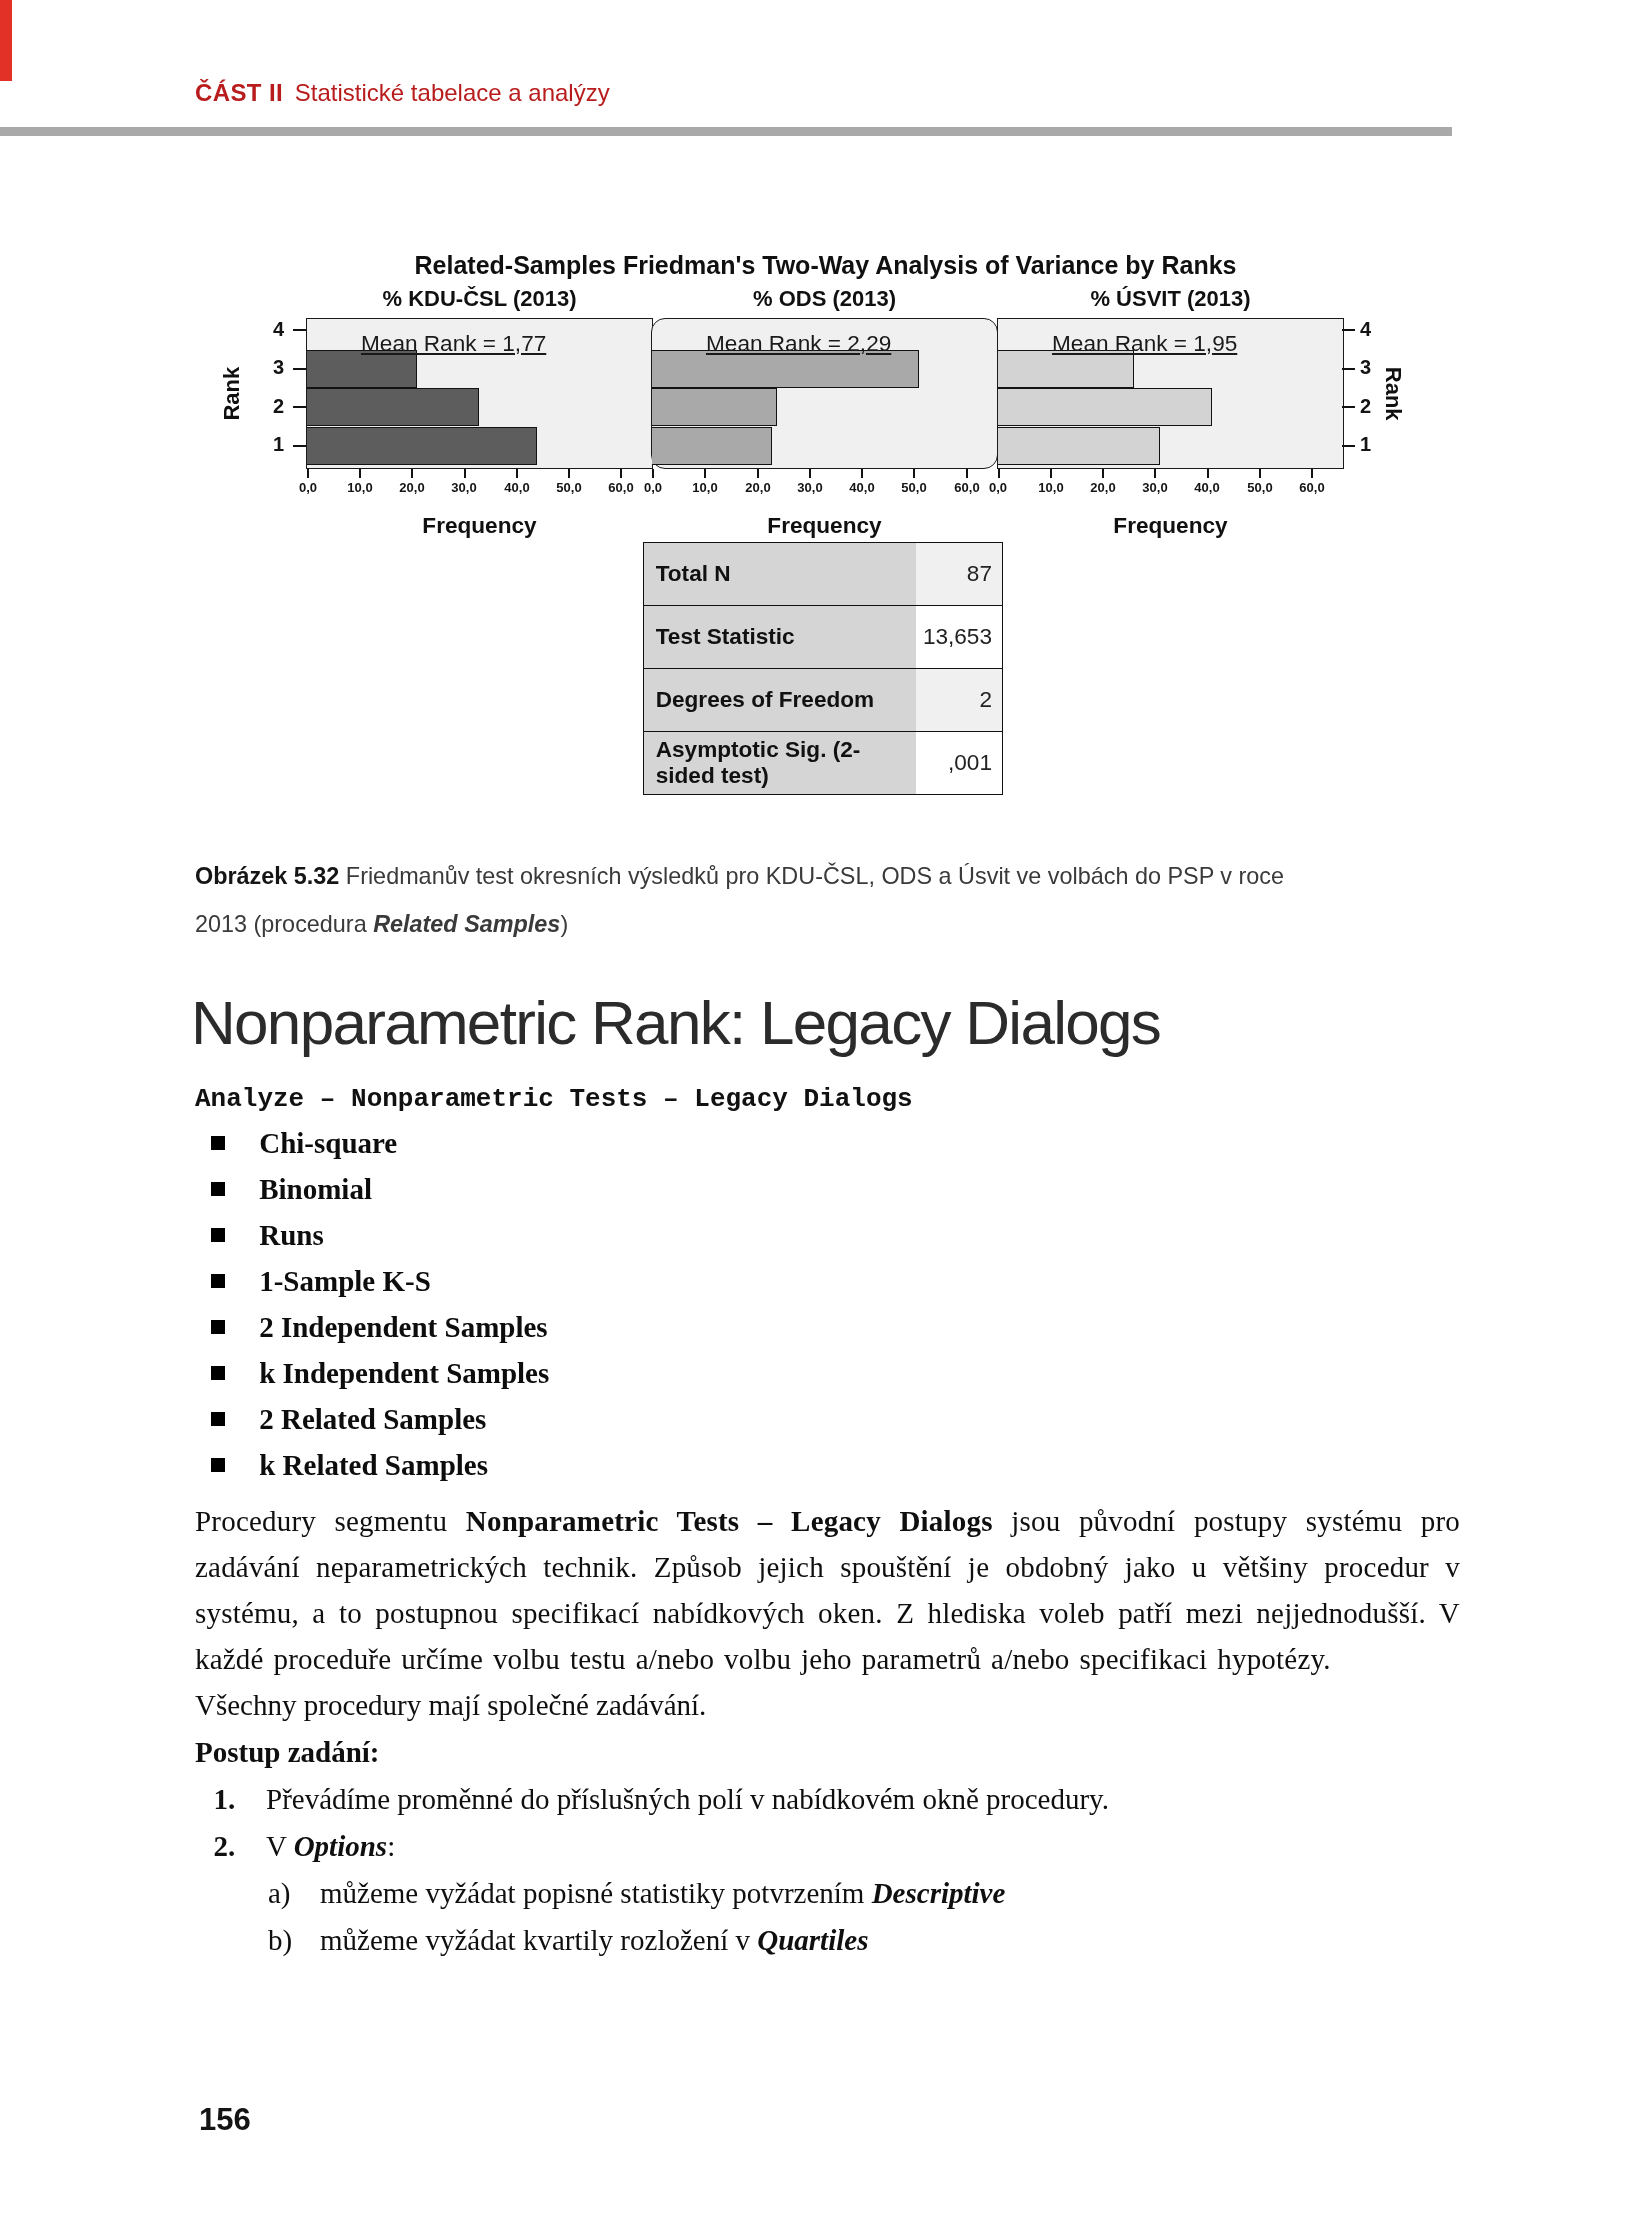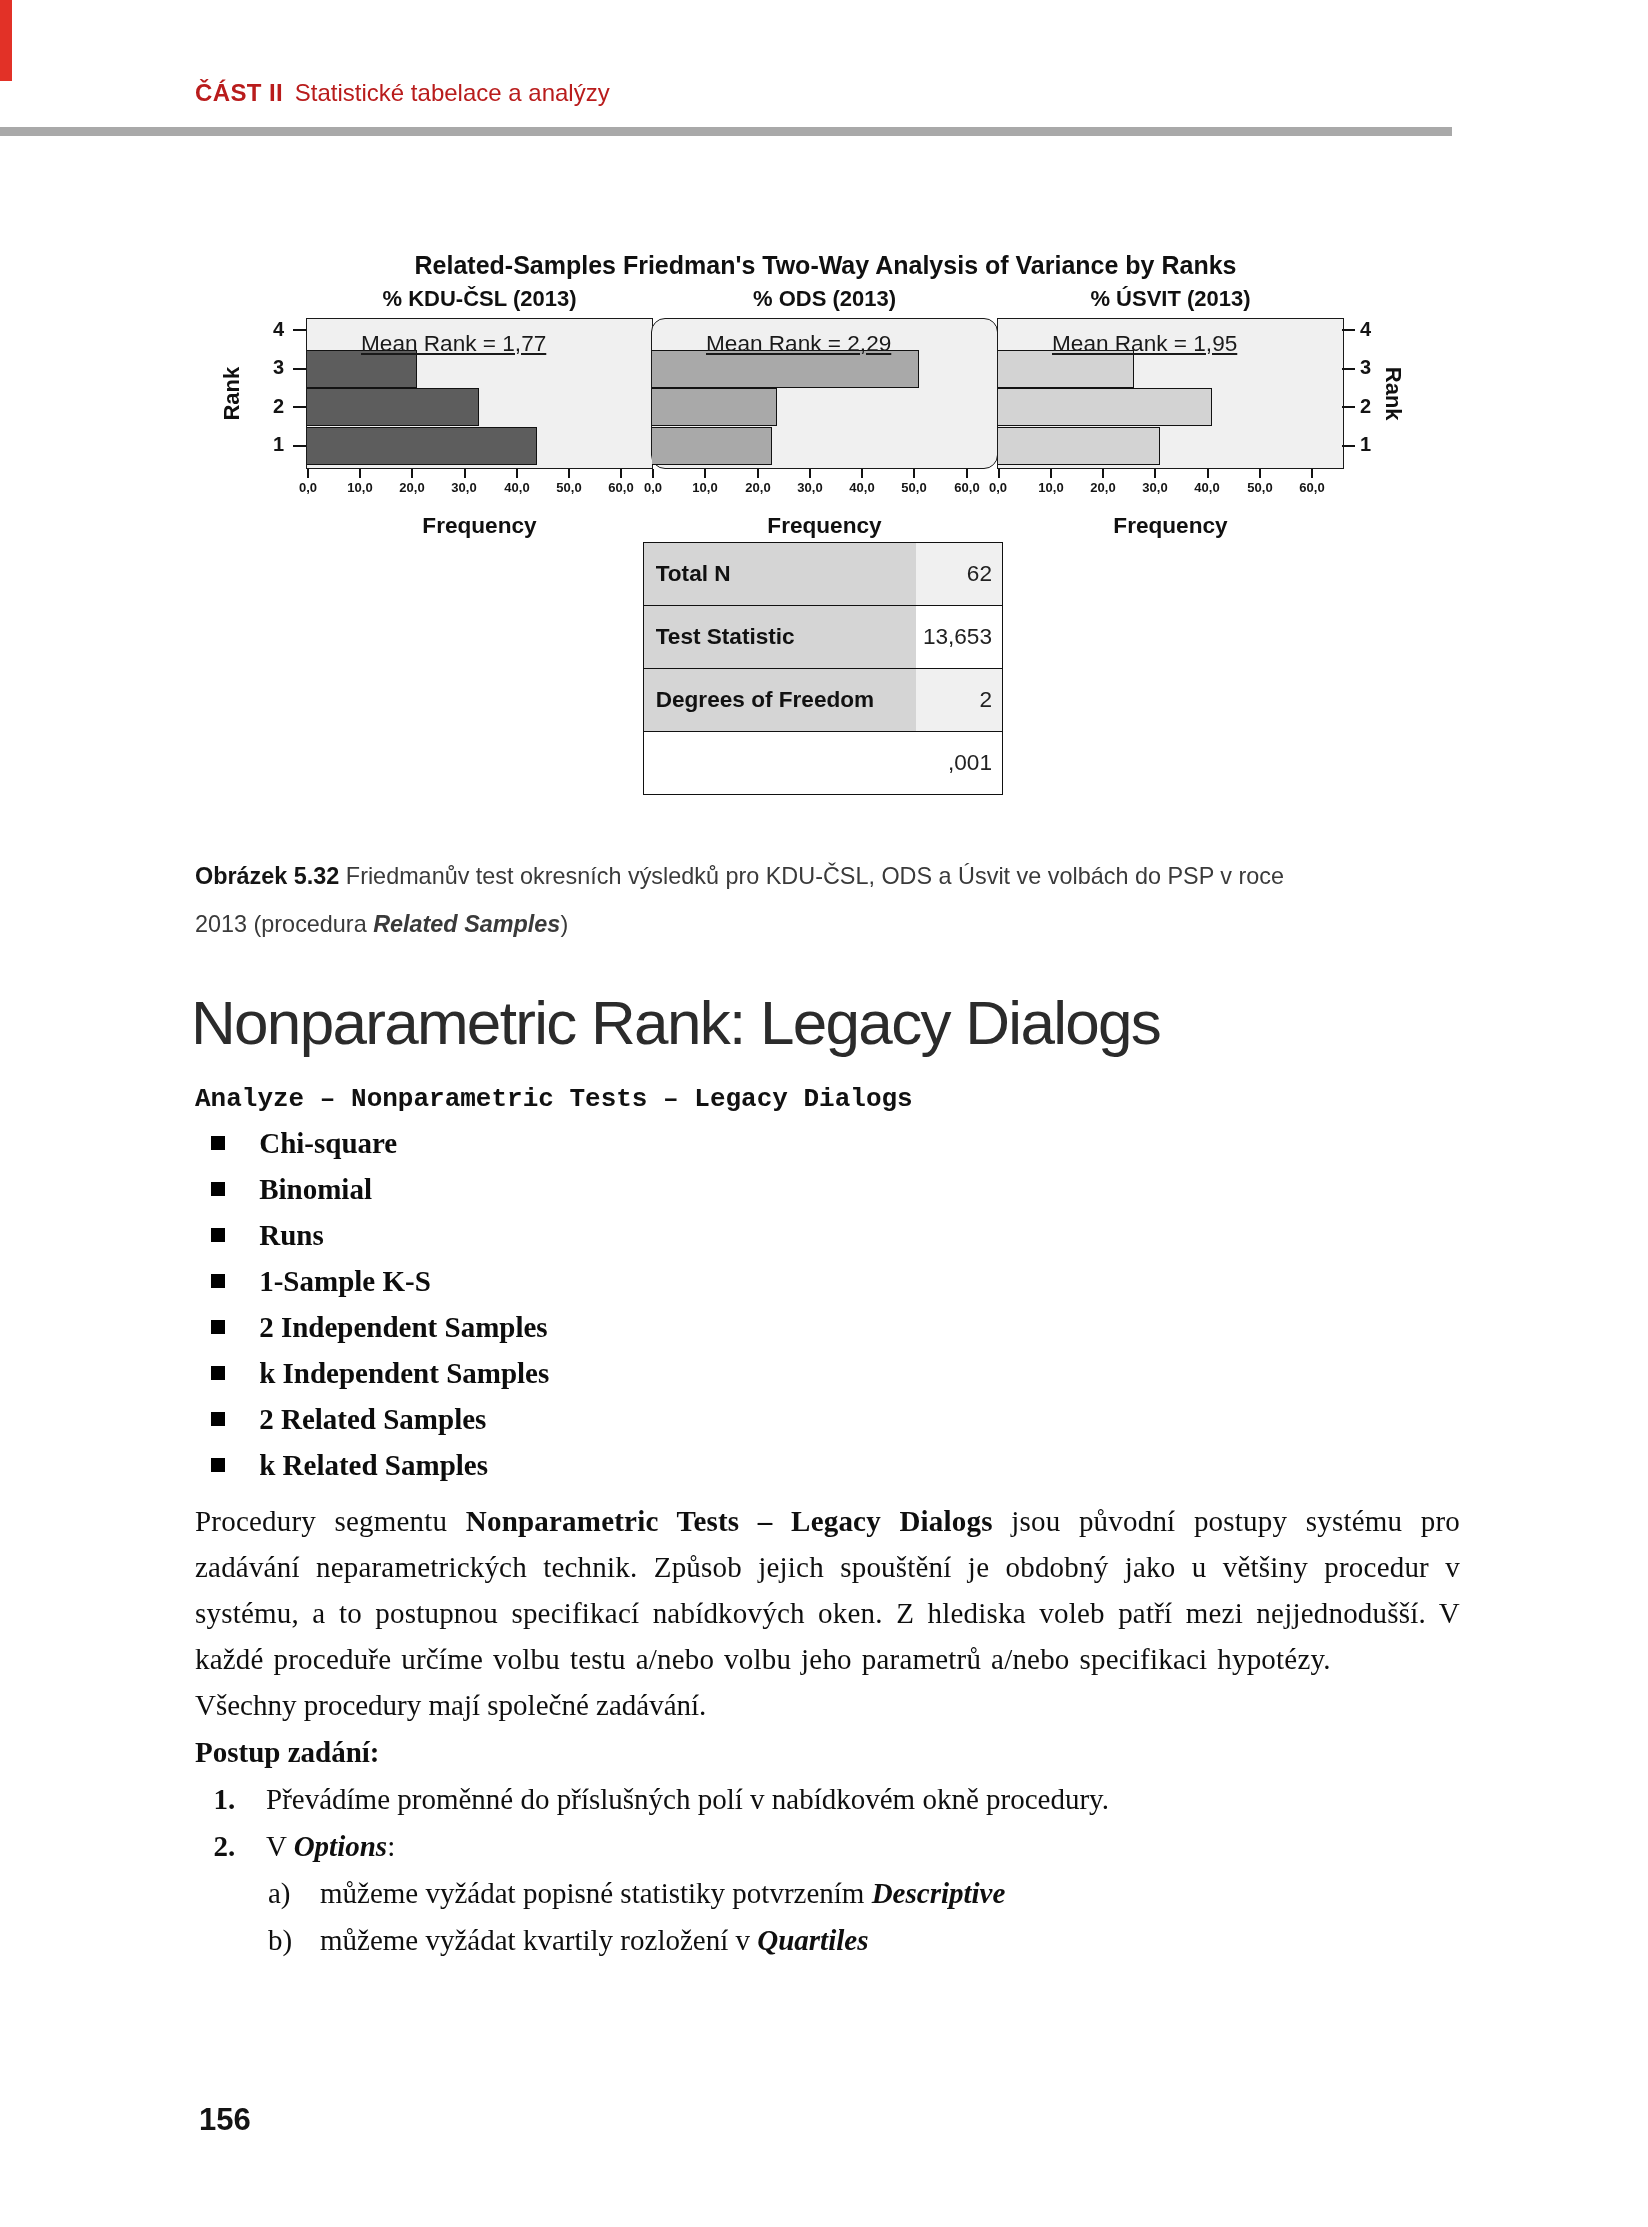--- a/index.html
+++ b/index.html
@@ -170,31 +170,32 @@
     <div class="ytick-label ytl-left" style="left: 254px; top: 393px;">1</div>
     <div class="ytick" style="left: 1342px; top: 405px;"></div>
     <div class="ytick-label ytl-right" style="left: 1360px; top: 393px;">1</div>
     <div class="rank-label rot-l" style="left: 201px; top: 342px;">Rank</div>
     <div class="rank-label rot-r" style="left: 1365px; top: 342px;">Rank</div>
   </div>
 
 <div id="stats-table">
   <div class="trow">
     <div class="tlabel">Total N</div>
-    <div class="tvalue">62</div>
+    <div class="tvalue">87</div>
   </div>
   <div class="trow">
     <div class="tlabel">Test Statistic</div>
     <div class="tvalue">13,653</div>
   </div>
   <div class="trow">
     <div class="tlabel">Degrees of Freedom</div>
     <div class="tvalue">2</div>
   </div>
   <div class="trow">
+    <div class="tlabel">Asymptotic Sig. (2-sided test)</div>
     <div class="tvalue">,001</div>
   </div>
 </div>
 
 <p id="figure-caption">
   <b>Obrázek 5.32</b>
   <span>Friedmanův test okresních výsledků pro KDU-ČSL, ODS a Úsvit ve volbách do PSP v roce</span><br>
   <span>2013 (procedura </span><span class="bi">Related Samples</span><span>)</span>
 </p>
 

